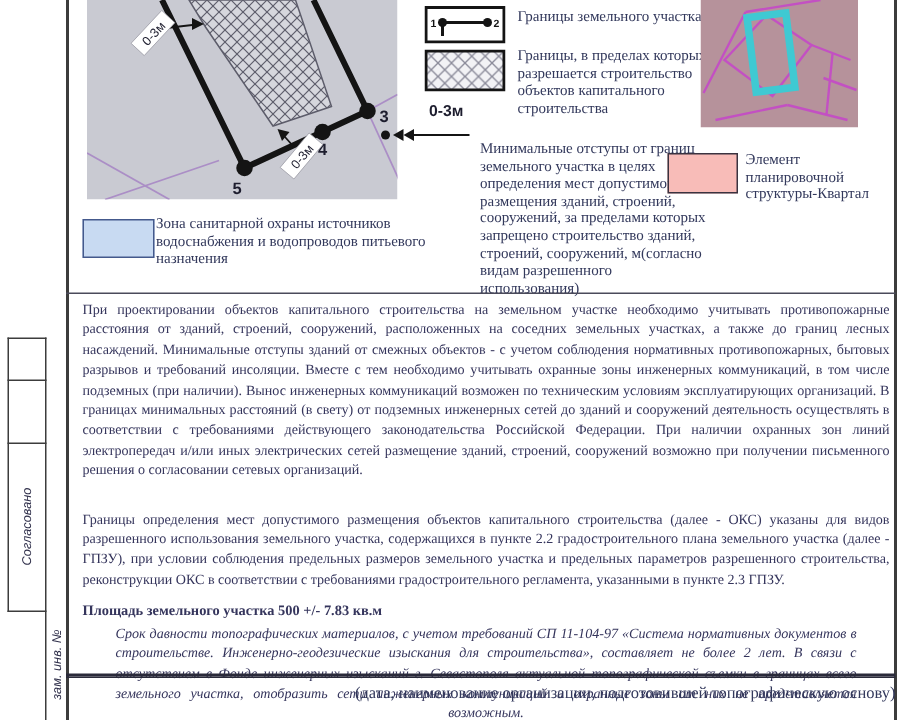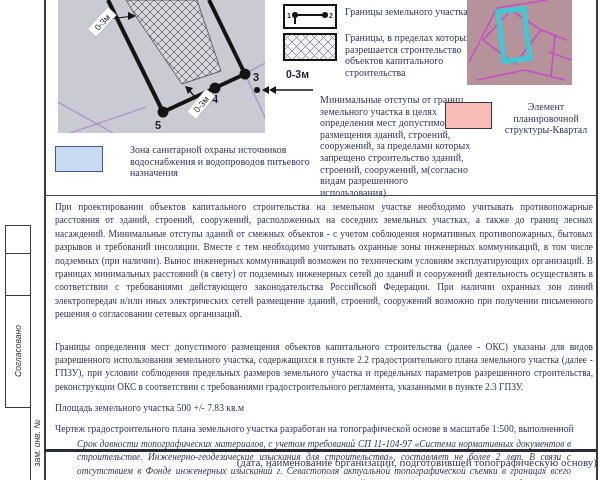--- a/index.html
+++ b/index.html
@@ -31,21 +31,21 @@
     font-weight:bold; font-size:10.5px; color:#1d1d2e;
   }
 
   
   .textblock { position:absolute; left:55px; top:201px; width:538px; }
   .para-italic {
     text-align:justify;
     font-size:9.4px; line-height:13.4px;
   }
   .para-gap { margin-top:19px; }
-  .para-plain { font-size:9.6px; line-height:13px; }
+  .para-plain { font-size:9.6px; line-height:13px;font-weight:bold; }
   .note-italic {
     font-style:italic; text-align:justify; text-align-last:center;
     font-size:9.4px; line-height:13.2px; padding:0 22px;
   }
   .rule-double {
     position:absolute; left:44px; top:449px; width:553px; height:3px;
     border-top:2px solid #2a2a3a; border-bottom:1px solid #2a2a3a;
   }
   .footer-caption {
     position:absolute; left:44px; top:456px; width:553px;
@@ -163,29 +163,28 @@
     <line x1="74" y1="30" x2="100" y2="40"></line>
     <line x1="82" y1="52" x2="104" y2="60"></line>
     <line x1="88" y1="36" x2="84" y2="76"></line>
     <line x1="10" y1="80" x2="58" y2="70"></line>
     <line x1="58" y1="70" x2="98" y2="80"></line>
   </g>
   <rect x="34" y="10" width="26" height="50" fill="none" stroke="#3fc9d2" stroke-width="5" transform="rotate(-7 47 35)"></rect>
 </svg>
 
 <div class="swatch" style="left:445px; top:102px; width:47px; height:27px; background:#f8bcb8; border:1.5px solid #3a3340;"></div>
-<div class="legend-text" style="left:497px; top:101px; width:98px;text-align:center;">Элемент планировочной структуры-Квартал</div>
+<div class="legend-text" style="left:497px; top:101px; width:98px;">Элемент планировочной структуры-Квартал</div>
 
 <div class="swatch" style="left:55px; top:146px; width:48px; height:26px; background:#c8daf2; border:1.5px solid #44598c;"></div>
-<div class="legend-text" style="left:130px; top:144px; width:185px;">Зона санитарной охраны источников водоснабжения и водопроводов питьевого назначения</div>
+<div class="legend-text" style="left:104px; top:144px; width:185px;">Зона санитарной охраны источников водоснабжения и водопроводов питьевого назначения</div>
 
 <div class="hline" style="left:44px; top:195px; width:553px; background:#4a4a5a;"></div>
 
 <div class="textblock">
   <div class="para-italic">При проектировании объектов капитального строительства на земельном участке необходимо учитывать противопожарные расстояния от зданий, строений, сооружений, расположенных на соседних земельных участках, а также до границ лесных насаждений. Минимальные отступы зданий от смежных объектов - с учетом соблюдения нормативных противопожарных, бытовых разрывов и требований инсоляции. Вместе с тем необходимо учитывать охранные зоны инженерных коммуникаций, в том числе подземных (при наличии). Вынос инженерных коммуникаций возможен по техническим условиям эксплуатирующих организаций. В границах минимальных расстояний (в свету) от подземных инженерных сетей до зданий и сооружений деятельность осуществлять в соответствии с требованиями действующего законодательства Российской Федерации. При наличии охранных зон линий электропередач и/или иных электрических сетей размещение зданий, строений, сооружений возможно при получении письменного решения  о согласовании сетевых организаций.</div>
   <div class="para-italic para-gap">Границы определения мест допустимого размещения объектов капитального строительства (далее - ОКС) указаны для видов разрешенного использования земельного участка, содержащихся в пункте 2.2 градостроительного плана земельного участка (далее - ГПЗУ), при условии соблюдения предельных размеров земельного участка и предельных параметров разрешенного строительства, реконструкции ОКС в соответствии с требованиями градостроительного регламента, указанными в пункте 2.3 ГПЗУ.</div>
   <div class="para-plain" style="margin-top:7px;">Площадь земельного участка 500 +/- 7.83 кв.м</div>
-  <div class="para-plain" style="margin-top:8px;">Чертеж градостроительного плана земельного участка разработан на топографической основе в масштабе 1:500, выполненной</div>
   <div class="note-italic" style="margin-top:3px;">Срок давности топографических материалов, с учетом требований СП 11-104-97 «Система нормативных документов в строительстве. Инженерно-геодезические изыскания для строительства», составляет не более 2 лет. В связи с отсутствием в Фонде инженерных изысканий г. Севастополя актуальной топографической съемки в границах всего земельного участка, отобразить сети инженерных коммуникаций и охранные зоны от них не представляется возможным.</div>
 </div>
 
 <div class="rule-double"></div>
 <div class="footer-caption">(дата, наименование организации, подготовившей топографическую основу)</div>
 
 </body></html>

